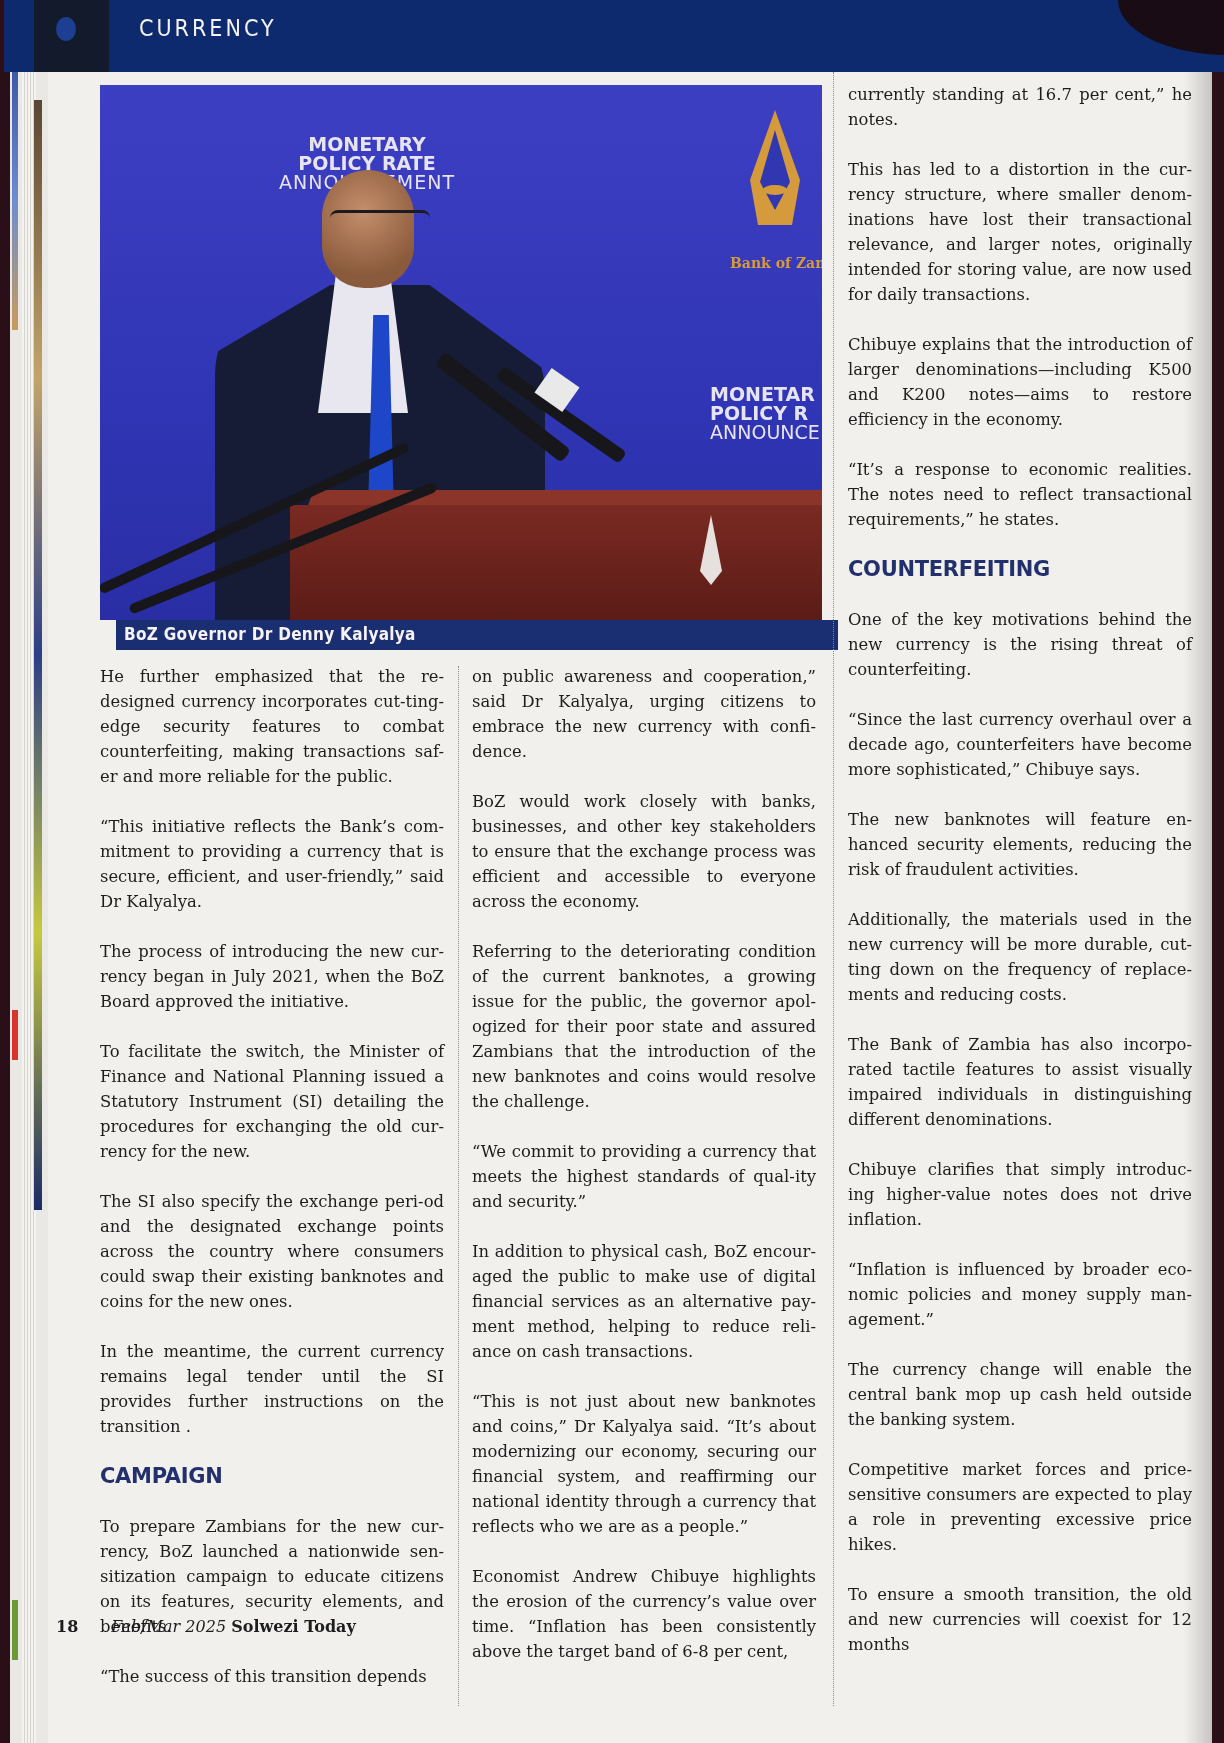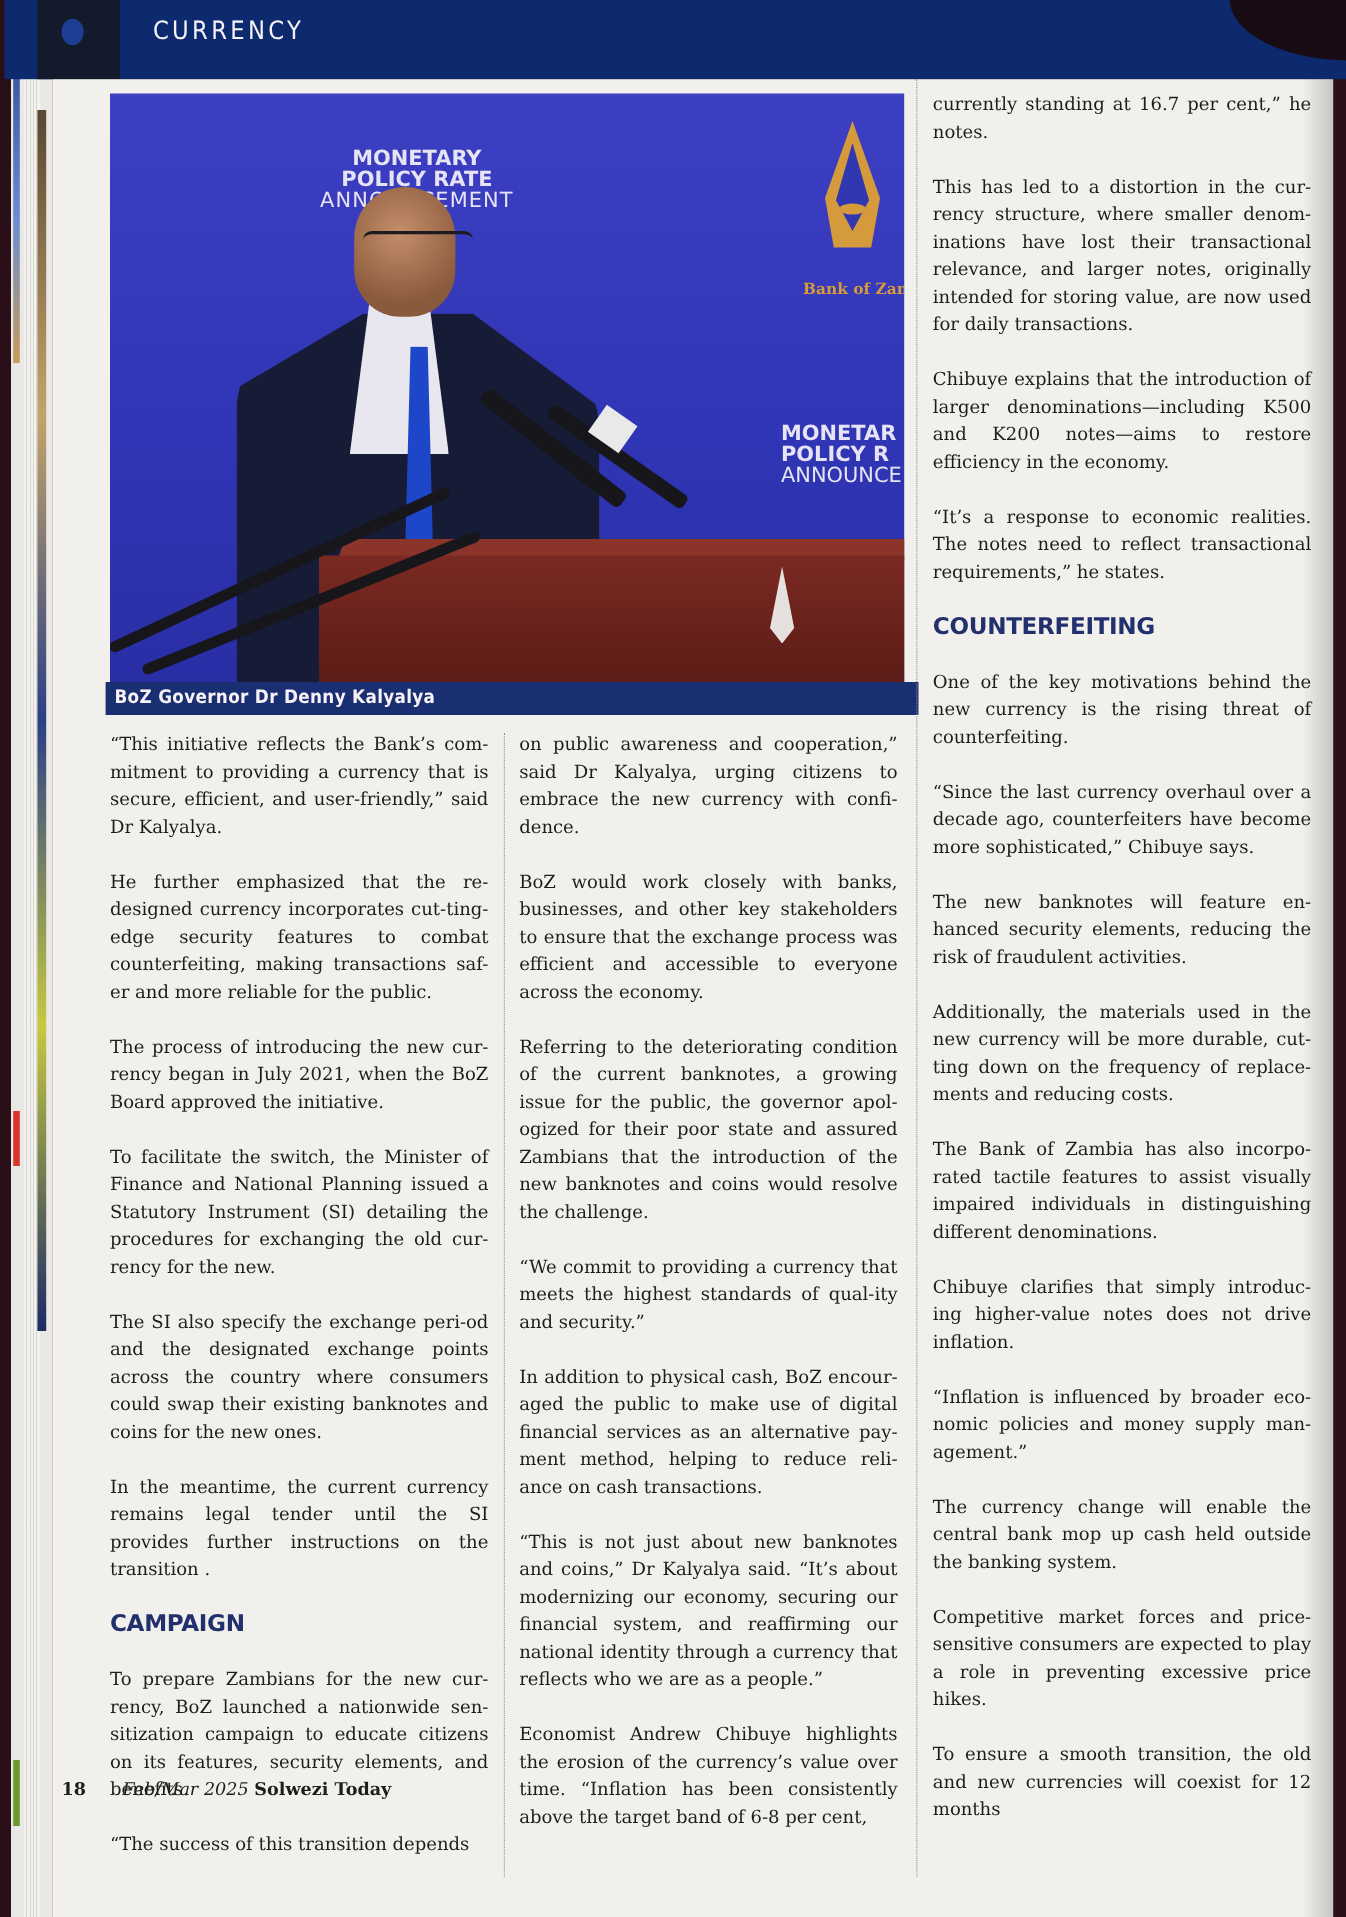--- a/index.html
+++ b/index.html
@@ -29,41 +29,41 @@
   }
 
   
   .page { position: absolute; left: 48px; top: 72px; width: 1164px; height: 1671px; background: #f1f0ed; }
   .page-shadow { position: absolute; right: 0; top: 0; width: 28px; height: 100%; background: linear-gradient(90deg, rgba(0,0,0,0), rgba(0,0,0,0.18)); }
 
   
   .photo { position: absolute; left: 52px; top: 13px; width: 722px; height: 535px; overflow: hidden;
     background: linear-gradient(180deg, #3d3fc2 0%, #2f35b4 60%, #2a2ea5 100%); }
   .backdrop-text { position: absolute; color: #e6e3f4; font-family: "DejaVu Sans", sans-serif; font-weight: bold; text-align: center; line-height: 1.0; }
-  .bt1 { left: 174px; top: 50px; width: 210px; font-size: 19px; }
+  .bt1 { left: 162px; top: 50px; width: 210px; font-size: 19px; }
   .bt1 .last { font-weight: normal; letter-spacing: 1px; }
   .bt2 { left: 610px; top: 300px; width: 140px; font-size: 19px; text-align: left; }
   .bt2 .last { font-weight: normal; }
   .boz-logo { position: absolute; left: 640px; top: 25px; width: 70px; height: 120px; }
   .boz-logo-text { position: absolute; left: 630px; top: 170px; font-family: "DejaVu Serif", serif; color: #d59a3c; font-size: 14px; white-space: nowrap; font-weight: bold; }
   .speaker-head { position: absolute; left: 222px; top: 85px; width: 92px; height: 118px; border-radius: 46px 46px 42px 42px; background: radial-gradient(circle at 45% 35%, #c48e6a, #8a5a3c 70%); }
   .speaker-glasses { position: absolute; left: 230px; top: 125px; width: 100px; height: 14px; border-top: 3px solid #1b1b20; border-radius: 8px; }
   .speaker-collar { position: absolute; left: 218px; top: 188px; width: 90px; height: 140px; background: #e8e6ee; clip-path: polygon(20% 0, 80% 0, 100% 100%, 0 100%); }
   .speaker-body { position: absolute; left: 115px; top: 200px; width: 330px; height: 340px; background: #161c35; border-radius: 90px 110px 0 0; clip-path: polygon(0 20%, 35% 0, 65% 0, 100% 25%, 100% 100%, 0 100%); }
   .speaker-tie { position: absolute; left: 268px; top: 230px; width: 26px; height: 220px; background: #1d46c9; clip-path: polygon(20% 0, 80% 0, 100% 90%, 50% 100%, 0 90%); }
   .mic-bar { position: absolute; height: 10px; background: #16161b; border-radius: 5px; transform-origin: left center; }
   .m1 { left: 0; top: 500px; width: 340px; transform: rotate(-25deg); }
   .m2 { left: 30px; top: 520px; width: 330px; transform: rotate(-22deg); }
   .m3 { left: 340px; top: 265px; width: 160px; height: 16px; transform: rotate(38deg); }
   .m4 { left: 400px; top: 280px; width: 150px; height: 14px; transform: rotate(35deg); }
   .m4tag { position: absolute; left: 440px; top: 290px; width: 34px; height: 30px; background: #e9e9e9; transform: rotate(35deg); }
   .podium { position: absolute; left: 190px; top: 420px; width: 540px; height: 120px; background: linear-gradient(180deg, #7a2a22, #5a1b16); }
   .podium-top { position: absolute; left: 210px; top: 405px; width: 520px; height: 20px; background: #8a342a; transform: skewX(-20deg); }
   .podium-logo { position: absolute; left: 600px; top: 430px; width: 22px; height: 70px; background: #e6e1de; clip-path: polygon(50% 0, 100% 80%, 50% 100%, 0 80%); }
-  .caption-bar { position: absolute; left: 48px; top: 548px; width: 722px; height: 30px; background: #1a2e72; padding-left: 17px; }
+  .caption-bar { position: absolute; left: 68px; top: 548px; width: 722px; height: 30px; background: #1a2e72; }
   .caption-text { position: absolute; left: 8px; top: 4px; color: #f7f2f7; font-family: "DejaVu Sans Condensed", "DejaVu Sans", sans-serif; font-weight: bold; font-size: 17px; letter-spacing: 0.3px; }
 
   
   .col { position: absolute; font-family: "DejaVu Serif", serif; font-size: 16.4px; line-height: 25px; color: #1e1d1d; }
   .col p { margin: 0 0 25px 0; text-align: justify; hyphens: manual; }
   .col .sub { font-family: "DejaVu Sans", sans-serif; font-weight: bold; color: #22306e; font-size: 21px; margin: 0 0 25px 0; letter-spacing: -0.3px; }
   .col1 { left: 52px; top: 592px; width: 344px; }
   .col2 { left: 424px; top: 592px; width: 344px; }
   .col3 { left: 800px; top: 10px; width: 344px; }
   .vrule { position: absolute; width: 0; border-left: 1px dotted #8c8a86; }
@@ -128,22 +128,22 @@
     <div class="mic-bar m2"></div>
   </div>
   <div class="caption-bar">
     <div class="caption-text">BoZ Governor Dr Denny Kalyalya</div>
   </div>
 
   <div class="vrule vr1"></div>
   <div class="vrule vr2"></div>
 
   <div class="col col1">
+      <p>He further emphasized that the re-designed currency incorporates cut-ting-edge security features to combat counterfeiting, making transactions saf-er and more reliable for the public.</p>
       <p>“This initiative reflects the Bank’s com-mitment to providing a currency that is secure, efficient, and user-friendly,” said Dr Kalyalya.</p>
-      <p>He further emphasized that the re-designed currency incorporates cut-ting-edge security features to combat counterfeiting, making transactions saf-er and more reliable for the public.</p>
       <p>The process of introducing the new cur-rency began in July 2021, when the BoZ Board approved the initiative.</p>
       <p>To facilitate the switch, the Minister of Finance and National Planning issued a Statutory Instrument (SI) detailing the procedures for exchanging the old cur-rency for the new.</p>
       <p>The SI also specify the exchange peri-od and the designated exchange points across the country where consumers could swap their existing banknotes and coins for the new ones.</p>
       <p>In the meantime, the current currency remains legal tender until the SI provides further instructions on the transition .</p>
       <div class="sub">CAMPAIGN</div>
       <p>To prepare Zambians for the new cur-rency, BoZ launched a nationwide sen-sitization campaign to educate citizens on its features, security elements, and benefits.</p>
       <p>“The success of this transition depends</p>
     </div>
   <div class="col col2">
       <p>on public awareness and cooperation,” said Dr Kalyalya, urging citizens to embrace the new currency with confi-dence.</p>

